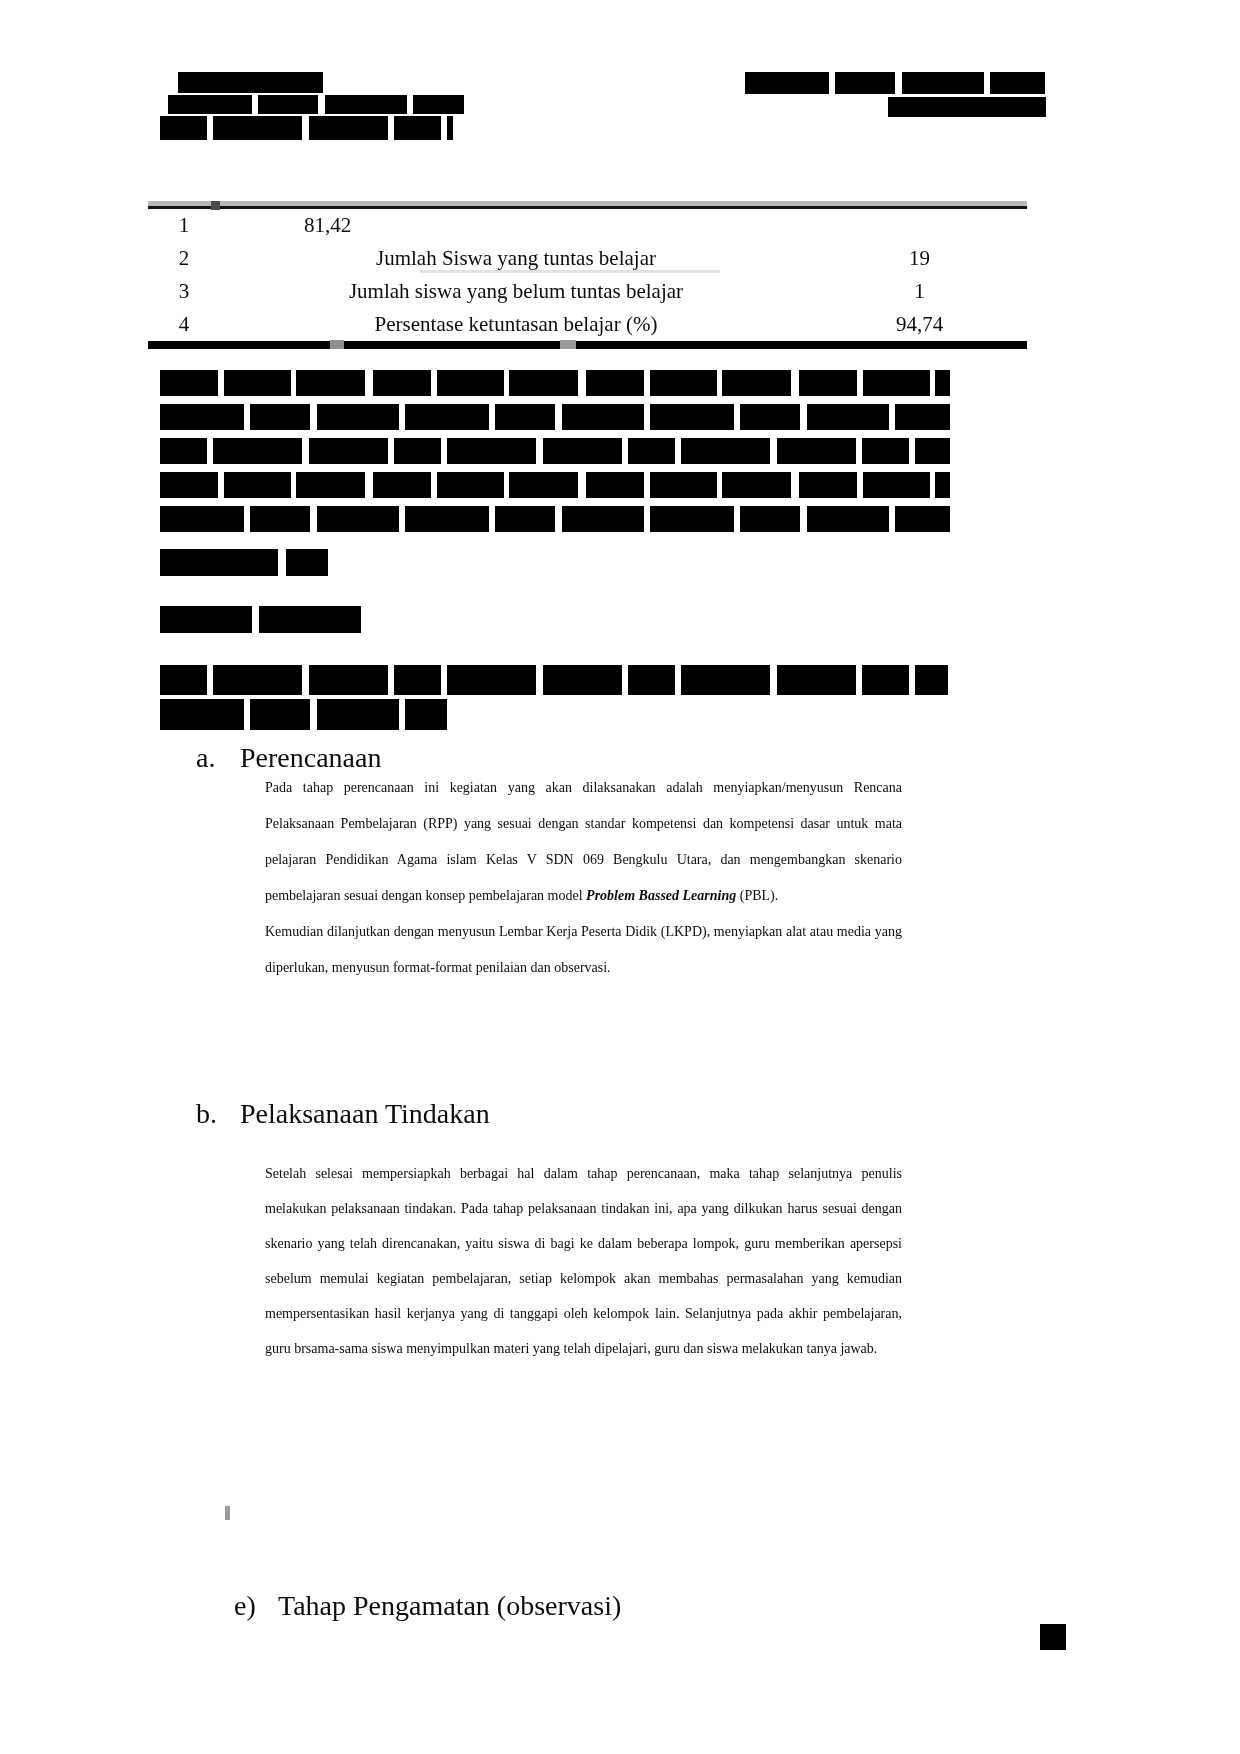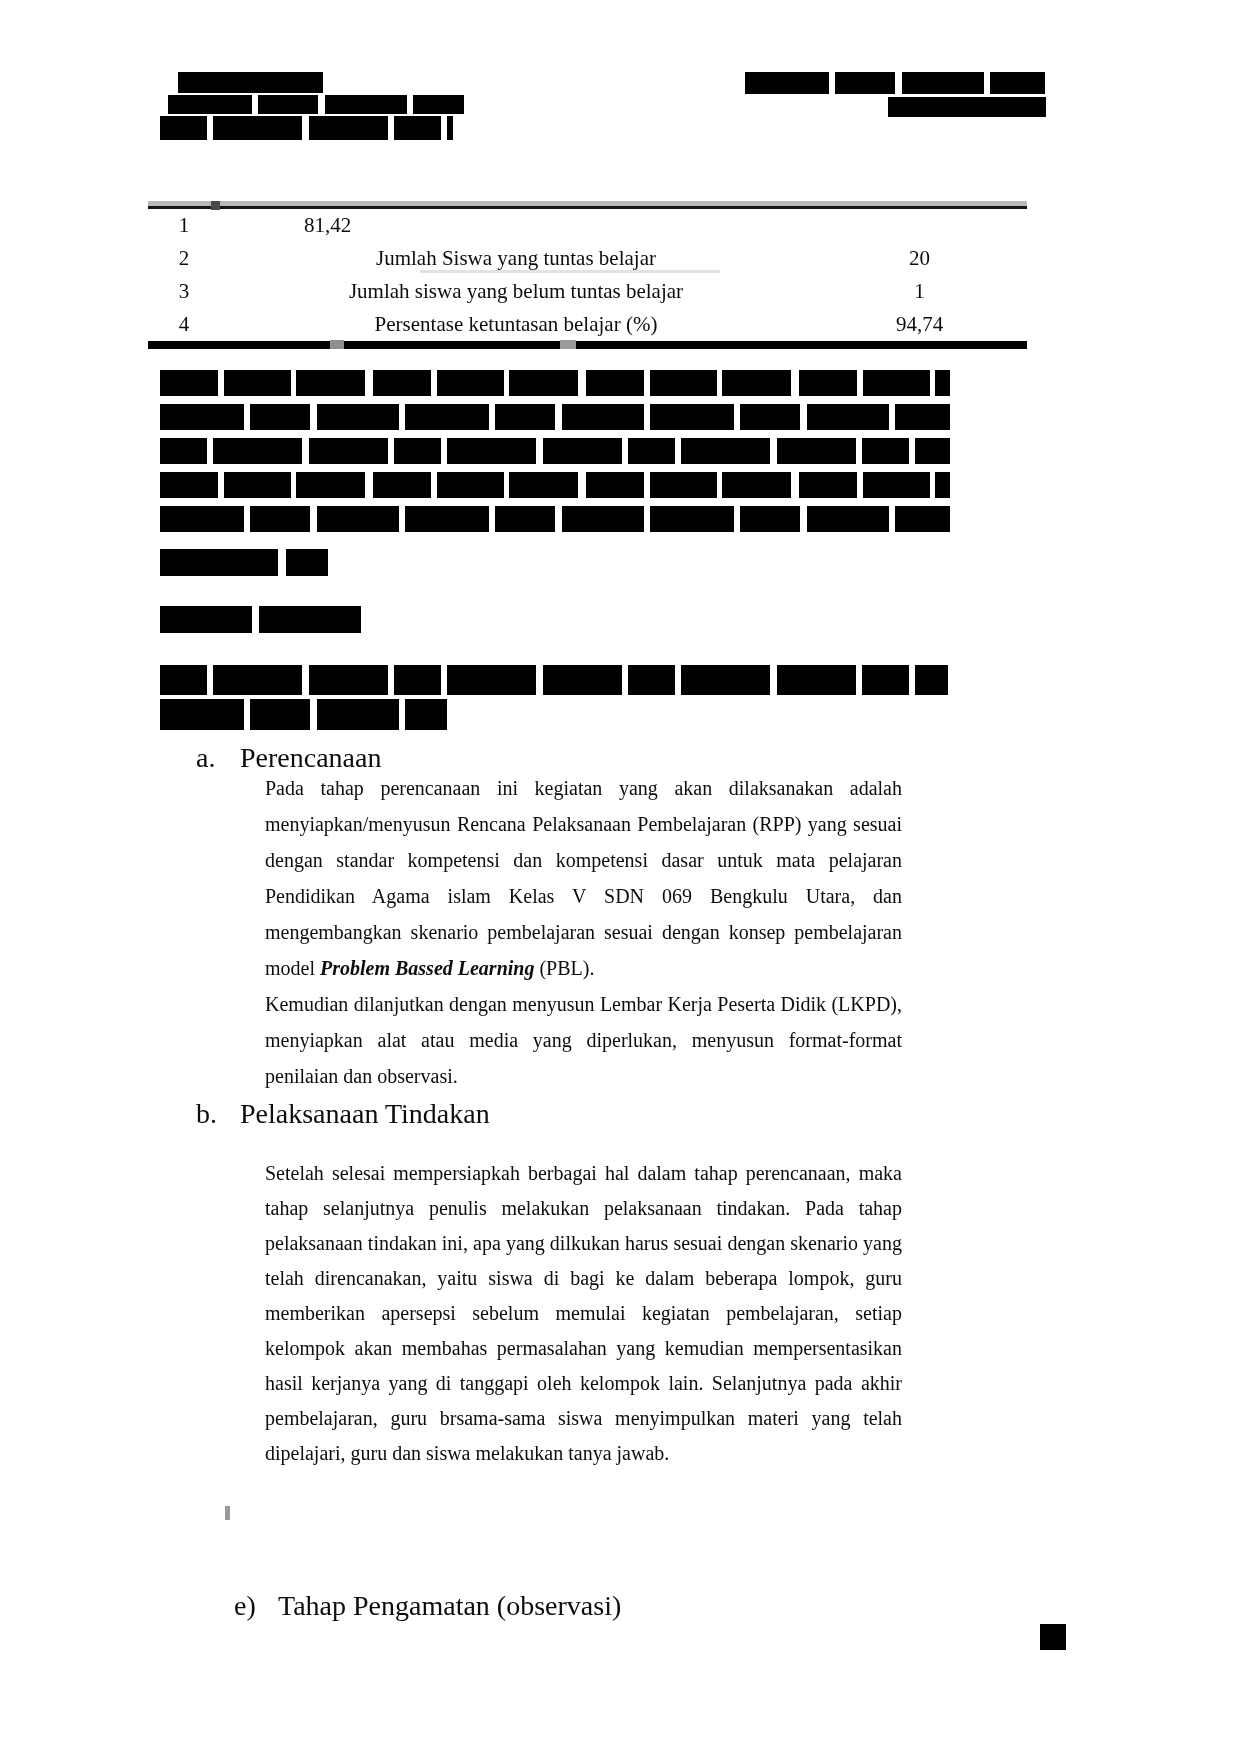--- a/index.html
+++ b/index.html
@@ -62,21 +62,21 @@
   .cell-no{width:72px;text-align:center;flex:0 0 auto;}
   .cell-label{flex:1 1 auto;text-align:center;}
   .cell-value{width:215px;text-align:center;flex:0 0 auto;}
   .tbl-artifact{position:absolute;background:#4a4a4a;}
   .ta1{left:211px;top:201px;width:9px;height:9px;}
   .ta2{position:absolute;left:330px;top:340px;width:14px;height:9px;background:#8f8f8f;}
   .ta3{position:absolute;left:560px;top:340px;width:16px;height:9px;background:#9a9a9a;}
   .ta4{position:absolute;left:420px;top:270px;width:300px;height:3px;background:#e2e2e2;}
 
   
-  .body-text{font-size:20px;line-height:36px;text-align:justify;}
+  .body-text{font-size:14px;line-height:36px;text-align:justify;}
   .list-marker-row{position:absolute;font-size:28px;white-space:nowrap;}
   .marker{display:inline-block;}
   .item-a{left:196px;top:742px;}
   .item-a .marker{width:44px;}
   .item-b{left:196px;top:1098px;}
   .item-b .marker{width:44px;}
   .item-e{left:234px;top:1590px;}
   .item-e .marker{width:44px;}
   .e-tick{position:absolute;left:225px;top:1506px;width:5px;height:14px;background:#9a9a9a;}
 
@@ -103,21 +103,21 @@
   <div class="redact solid hdr-r2"></div>
 
   <div class="score-table">
     <div class="score-row">
       <div class="cell-no">1</div>
       <div class="cell-value">81,42</div>
     </div>
     <div class="score-row">
       <div class="cell-no">2</div>
       <div class="cell-label">Jumlah Siswa yang tuntas belajar</div>
-      <div class="cell-value">20</div>
+      <div class="cell-value">19</div>
     </div>
     <div class="score-row">
       <div class="cell-no">3</div>
       <div class="cell-label">Jumlah siswa yang belum tuntas belajar</div>
       <div class="cell-value">1</div>
     </div>
     <div class="score-row">
       <div class="cell-no">4</div>
       <div class="cell-label">Persentase ketuntasan belajar (%)</div>
       <div class="cell-value">94,74</div>

